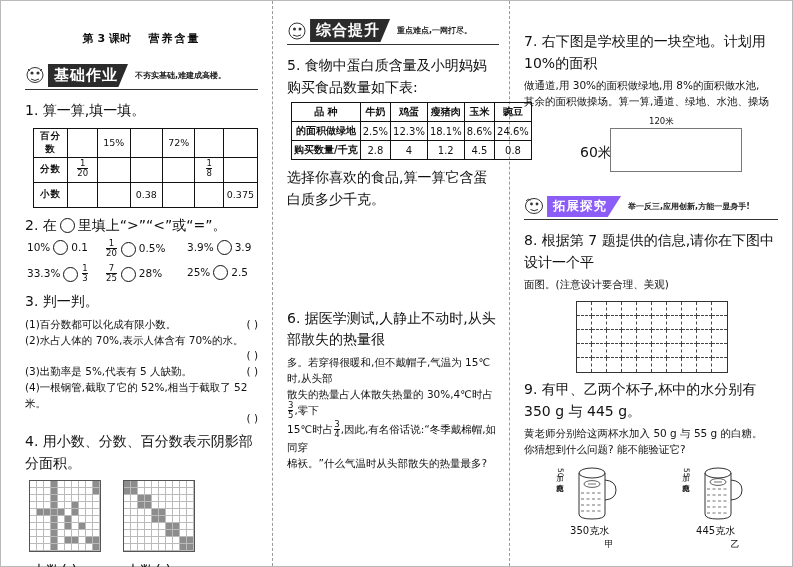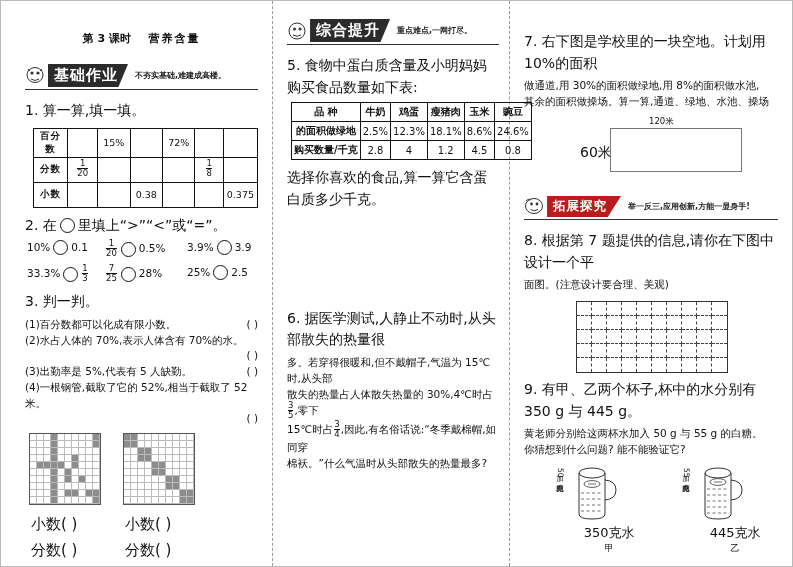--- a/index.html
+++ b/index.html
@@ -49,21 +49,21 @@
   }
   .banner .tag{
     background:#2b2b2b;color:#fff;
     font-size:15px;font-weight:bold;
     letter-spacing:1px;
     padding:2px 10px 2px 6px;
     clip-path:polygon(0 0,100% 0,88% 100%,0 100%);
     white-space:nowrap;
   }
   .banner .tag2{
-    background:#b91c1c;color:#fff;
+    background:#8b5cf6;color:#fff;
     font-size:12.5px;font-weight:bold;
     letter-spacing:1px;
     padding:2px 14px 2px 6px;
     clip-path:polygon(0 0,100% 0,82% 100%,0 100%);
     white-space:nowrap;
   }
   .banner .slogan{
     font-size:8px;margin-left:7px;color:#222;
     white-space:nowrap;font-weight:bold;
   }
@@ -141,21 +141,21 @@
 
   
   .cups{display:flex;gap:34px;margin:6px 0 0 32px;}
   .cupwrap{position:relative;width:92px;}
   .vlab{
     position:absolute;left:0;top:4px;
     writing-mode:vertical-rl;
     font-size:7.5px;letter-spacing:0px;line-height:1;
   }
   .cup{position:absolute;left:18px;top:2px;width:46px;height:56px;}
-  .cupcap{font-size:13px;text-align:center;margin-top:60px;padding-left:14px;}
+  .cupcap{font-size:10px;margin-top:60px;padding-left:14px;}
   .cupname{font-size:9px;text-align:center;padding-left:14px;}
 </style>
 </head>
 <body>
 
 <div class="page">
  <div class="cols">
 
   <div class="col col1">
 
@@ -277,20 +277,24 @@
     </div>
     <div class="sub" style="display:flex;justify-content:space-between;">
       <span>(3)出勤率是 5%,代表有 5 人缺勤。</span>
       <span>(    )</span>
     </div>
     <div class="sub">
       <span>(4)一根钢管,截取了它的 52%,相当于截取了 52 米。</span>
       <div style="text-align:right;">(    )</div>
     </div>
 
+    <div class="q" style="margin-top:4px;">
+      <span class="qn">4.</span>
+      <span>用小数、分数、百分数表示阴影部分面积。</span>
+    </div>
 
     <div class="gridwrap">
       <div class="sq" id="sq-left">
             <i></i>
             <i></i>
             <i></i>
             <i class="on"></i>
             <i></i>
             <i></i>
             <i></i>

